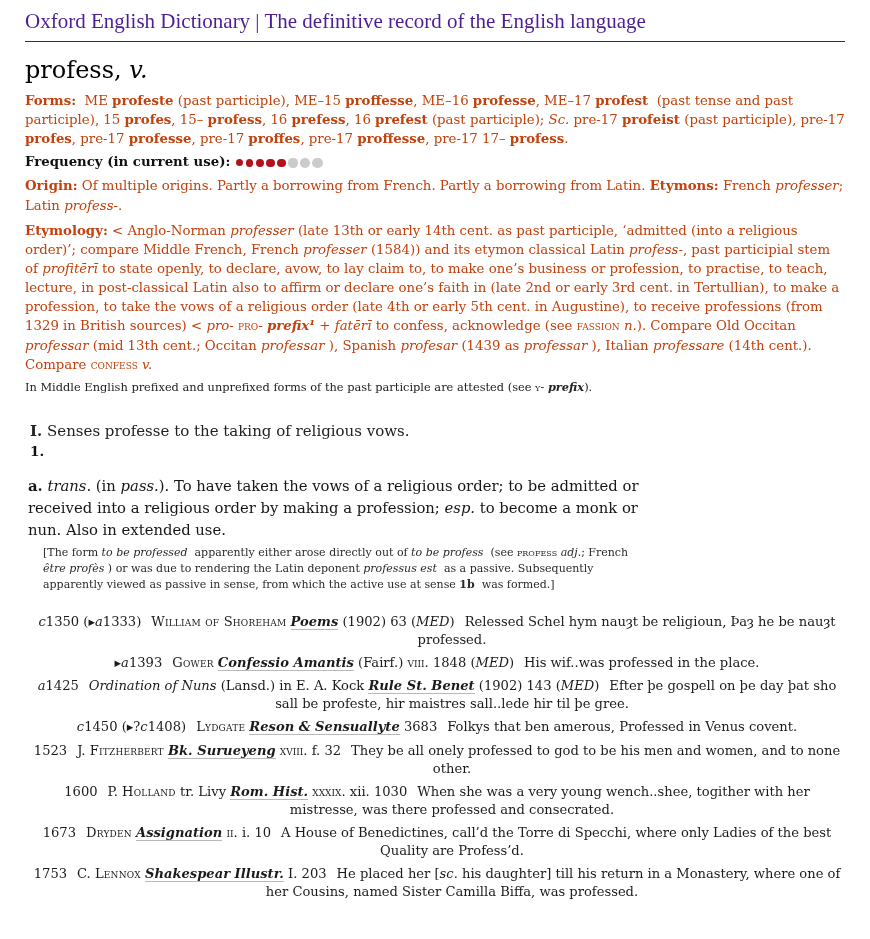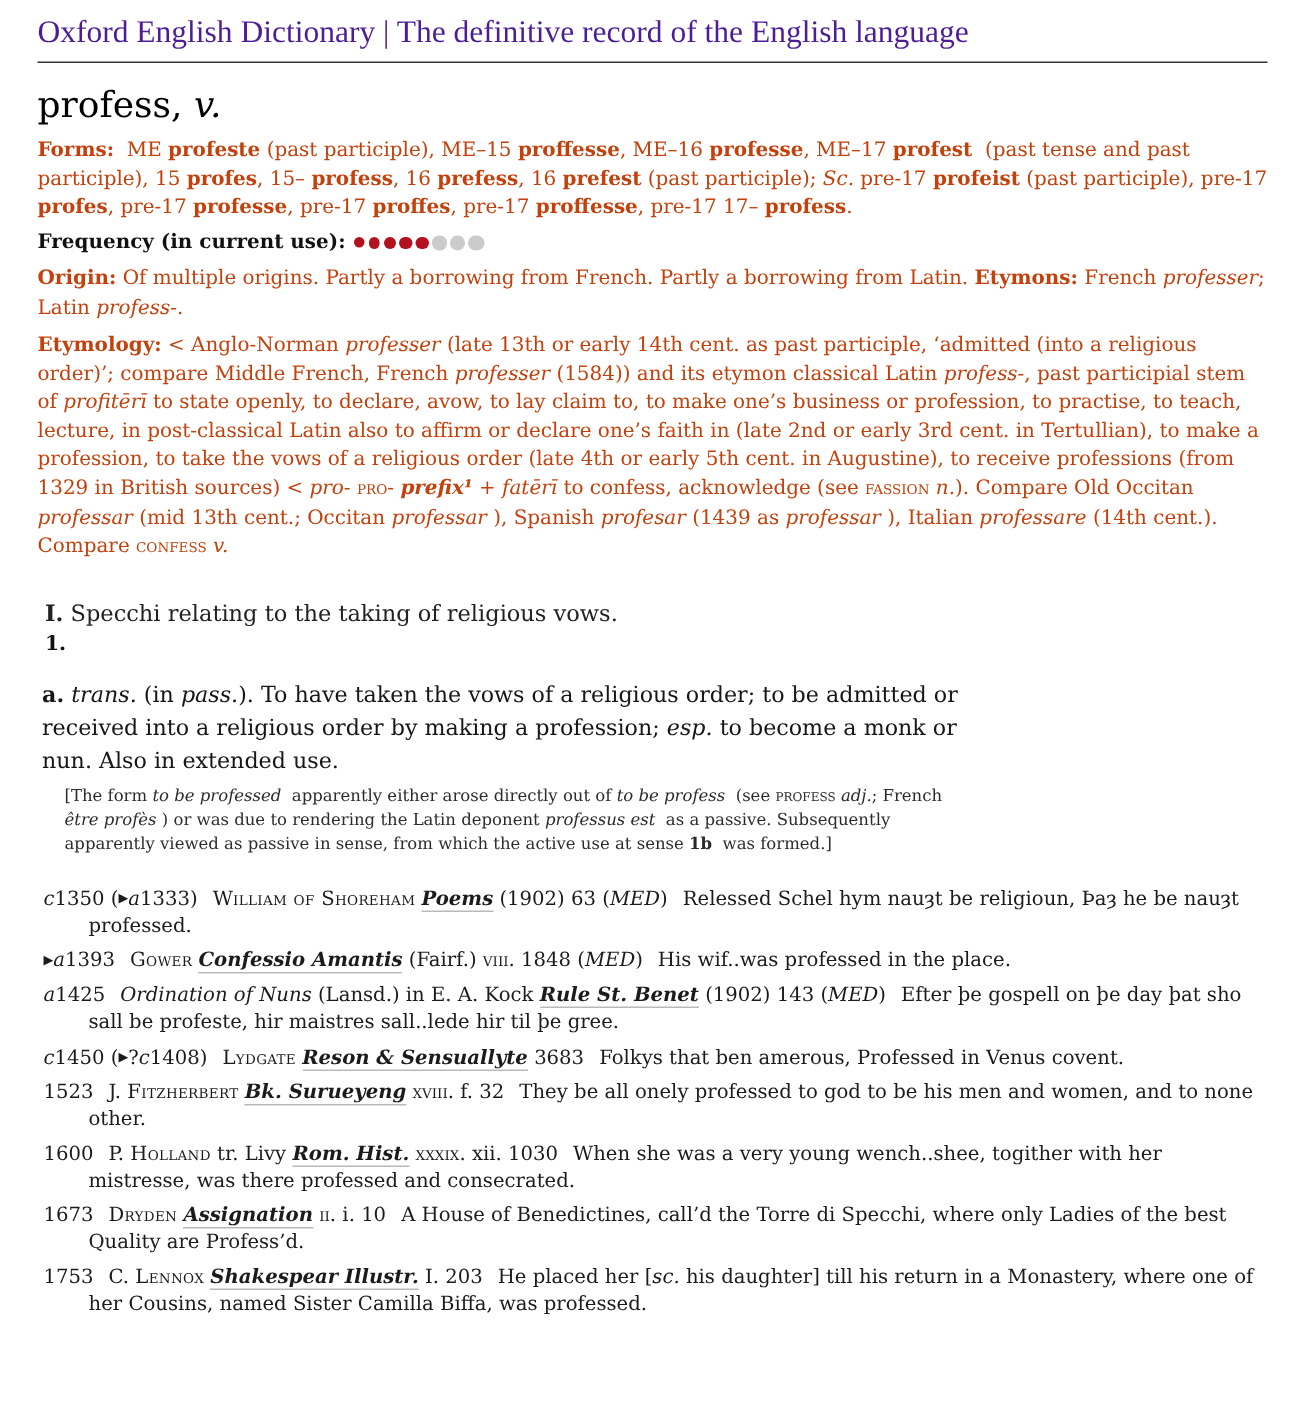--- a/index.html
+++ b/index.html
@@ -31,21 +31,21 @@
   .dots{margin-left:6px;white-space:nowrap;}
   .dot{display:inline-block;border-radius:50%;background:#cbcbcb;margin-right:2.5px;vertical-align:middle;}
   .dot.filled{background:#b3111d;}
 
   .branch{font-size:15px;font-weight:400;margin:26px 0 3px;padding-left:5px;color:#222;}
   .sense-num{font-size:13.5px;font-weight:bold;padding-left:5px;margin:0 0 16px;color:#111;}
   .definition{font-size:14.8px;line-height:1.5;max-width:632px;margin:0 0 4px;padding-left:3px;color:#161616;}
   .def-note{font-size:11px;line-height:1.45;max-width:596px;margin:0 0 20px 18px;color:#2a2a2a;}
 
   .quotes{padding-left:4px;}
-  .quote{font-size:13.1px;line-height:1.38;margin-bottom:5px;padding-left:30px;text-indent:-30px;color:#1b1b1b;}
+  .quote{font-size:13.1px;line-height:1.38;margin-bottom:5px;padding-left:30px;text-indent:-30px;color:#1b1b1b;text-align:center;}
 
   
   .s-p{}
   .s-b{font-weight:bold;}
   .s-i{font-style:italic;}
   .s-bi{font-weight:bold;font-style:italic;}
   .s-sc{font-variant:small-caps;}
   .s-a{font-variant:small-caps;letter-spacing:.2px;}
   .s-x{font-variant:small-caps;cursor:pointer;}
   .s-t{font-weight:bold;font-style:italic;border-bottom:1px solid #b9b9b9;cursor:pointer;}
@@ -70,22 +70,23 @@
     <p class="meta"><span class="s-b">Forms:</span><span class="s-p">&nbsp; ME </span><span class="s-b">profeste</span><span class="s-p"> (past participle), ME–15 </span><span class="s-b">proffesse</span><span class="s-p">, ME–16 </span><span class="s-b">professe</span><span class="s-p">, ME–17 </span><span class="s-b">profest</span><span class="s-p">&nbsp; (past tense and past participle), 15 </span><span class="s-b">profes</span><span class="s-p">, 15– </span><span class="s-b">profess</span><span class="s-p">, 16 </span><span class="s-b">prefess</span><span class="s-p">, 16 </span><span class="s-b">prefest</span><span class="s-p"> (past participle); </span><span class="s-i">Sc.</span><span class="s-p"> pre-17 </span><span class="s-b">profeist</span><span class="s-p"> (past participle), pre-17 </span><span class="s-b">profes</span><span class="s-p">, pre-17 </span><span class="s-b">professe</span><span class="s-p">, pre-17 </span><span class="s-b">proffes</span><span class="s-p">, pre-17 </span><span class="s-b">proffesse</span><span class="s-p">, pre-17 17– </span><span class="s-b">profess</span><span class="s-p">.</span></p>
 
     <div class="freq-line">
       <span class="lbl">Frequency (in current use):</span><span class="dots" id="freq-dots"><span class="dot filled" style="width: 7px; height: 7px;"></span><span class="dot filled" style="width: 7.5px; height: 7.5px;"></span><span class="dot filled" style="width: 7.9px; height: 7.9px;"></span><span class="dot filled" style="width: 8.3px; height: 8.3px;"></span><span class="dot filled" style="width: 8.8px; height: 8.8px;"></span><span class="dot" style="width: 9.3px; height: 9.3px;"></span><span class="dot" style="width: 9.7px; height: 9.7px;"></span><span class="dot" style="width: 10.2px; height: 10.2px;"></span></span>
     </div>
 
     <p class="meta"><span class="s-b">Origin:</span><span class="s-p"> Of multiple origins. Partly a borrowing from French. Partly a borrowing from Latin. </span><span class="s-b">Etymons:</span><span class="s-p"> French </span><span class="s-i">professer</span><span class="s-p">; Latin </span><span class="s-i">profess-</span><span class="s-p">.</span></p>
 
     <p class="meta"><span class="s-b">Etymology:</span><span class="s-p"> &lt; Anglo-Norman </span><span class="s-i">professer</span><span class="s-p"> (late 13th or early 14th cent. as past participle, ‘admitted (into a religious order)’; compare Middle French, French </span><span class="s-i">professer</span><span class="s-p"> (1584)) and its etymon classical Latin </span><span class="s-i">profess-</span><span class="s-p">, past participial stem of </span><span class="s-i">profitērī</span><span class="s-p"> to state openly, to declare, avow, to lay claim to, to make one’s business or profession, to practise, to teach, lecture, in post-classical Latin also to affirm or declare one’s faith in (late 2nd or early 3rd cent. in Tertullian), to make a profession, to take the vows of a religious order (late 4th or early 5th cent. in Augustine), to receive professions (from 1329 in British sources) &lt; </span><span class="s-i">pro-</span><span class="s-p"> </span><span class="s-x">pro-</span><span class="s-p"> </span><span class="s-bi">prefix¹</span><span class="s-p"> + </span><span class="s-i">fatērī</span><span class="s-p"> to confess, acknowledge (see </span><span class="s-x">fassion</span><span class="s-p"> </span><span class="s-i">n.</span><span class="s-p">). Compare Old Occitan </span><span class="s-i">professar</span><span class="s-p"> (mid 13th cent.; Occitan </span><span class="s-i">professar</span><span class="s-p"> ), Spanish </span><span class="s-i">profesar</span><span class="s-p"> (1439 as </span><span class="s-i">professar</span><span class="s-p"> ), Italian </span><span class="s-i">professare</span><span class="s-p"> (14th cent.). Compare </span><span class="s-x">confess</span><span class="s-p"> </span><span class="s-i">v.</span></p>
 
+    <p class="etym-note"><span class="s-p">In Middle English prefixed and unprefixed forms of the past participle are attested (see </span><span class="s-x">y-</span><span class="s-p"> </span><span class="s-bi">prefix</span><span class="s-p">).</span></p>
 
-    <h2 class="branch"><span class="s-b">I.</span><span class="s-p"> Specchi relating to the taking of religious vows.</span></h2>
+    <h2 class="branch"><span class="s-b">I.</span><span class="s-p"> Senses professe to the taking of religious vows.</span></h2>
 
     <div class="sense-num">1.</div>
 
     <p class="definition"><span class="s-b">a.</span><span class="s-p"> </span><span class="s-i">trans.</span><span class="s-p"> (in </span><span class="s-i">pass.</span><span class="s-p">). To have taken the vows of a religious order; to be admitted or received into a religious order by making a profession; </span><span class="s-i">esp.</span><span class="s-p"> to become a monk or nun. Also in extended use.</span></p>
 
     <p class="def-note"><span class="s-p">[The form </span><span class="s-i">to be professed</span><span class="s-p">&nbsp; apparently either arose directly out of </span><span class="s-i">to be profess</span><span class="s-p">&nbsp; (see </span><span class="s-x">profess</span><span class="s-p"> </span><span class="s-i">adj.</span><span class="s-p">; French </span><span class="s-i">être profès</span><span class="s-p"> ) or was due to rendering the Latin deponent </span><span class="s-i">professus est</span><span class="s-p">&nbsp; as a passive. Subsequently apparently viewed as passive in sense, from which the active use at sense </span><span class="s-b">1b</span><span class="s-p">&nbsp; was formed.]</span></p>
 
     <div class="quotes" id="quotes">
         <div class="quote"><span class="s-di">c</span><span class="s-d">1350</span><span class="s-p"> (</span><span class="s-m">▶</span><span class="s-di">a</span><span class="s-d">1333)</span><span class="s-g"></span><span class="s-a">William of Shoreham</span><span class="s-p"> </span><span class="s-t">Poems</span><span class="s-p"> (1902) 63 (</span><span class="s-i">MED</span><span class="s-p">)</span><span class="s-g"></span><span class="s-p">Relessed Schel hym nauȝt be religioun, Þaȝ he be nauȝt professed.</span></div>
         <div class="quote"><span class="s-m">▶</span><span class="s-di">a</span><span class="s-d">1393</span><span class="s-g"></span><span class="s-a">Gower</span><span class="s-p"> </span><span class="s-t">Confessio Amantis</span><span class="s-p"> (Fairf.) </span><span class="s-sc">viii.</span><span class="s-p"> 1848 (</span><span class="s-i">MED</span><span class="s-p">)</span><span class="s-g"></span><span class="s-p">His wif..was professed in the place.</span></div>

